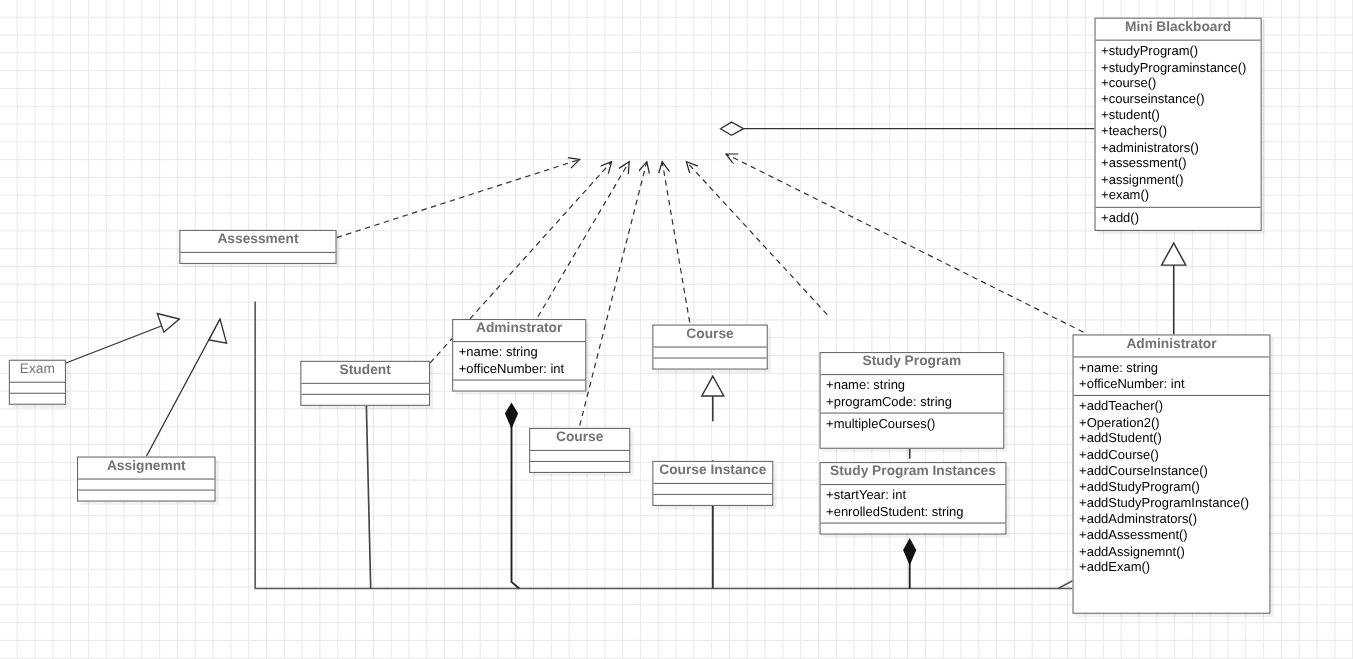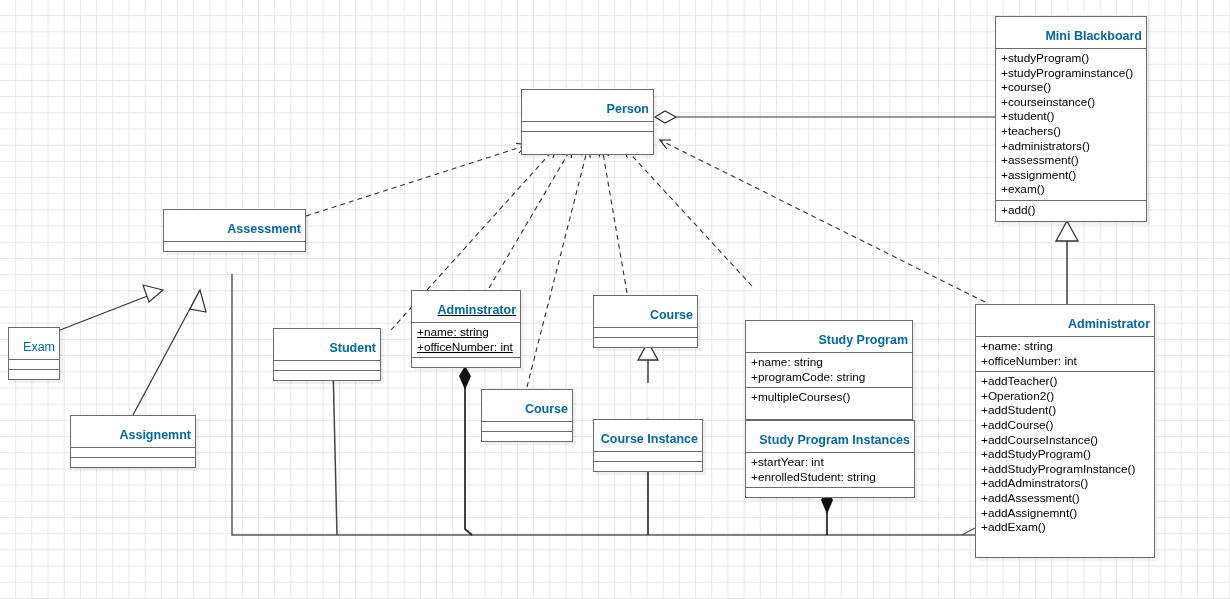--- a/index.html
+++ b/index.html
@@ -31,25 +31,25 @@
   }
   .uml-class {
     position: absolute;
     box-sizing: border-box;
     background: #ffffff;
     border: 1.6px solid #6b6b6b;
     box-shadow: 3px 3px 0 rgba(0,0,0,0.055);
     z-index: 5;
   }
   .cls-name {
-    text-align: right;
+    text-align: center;
     font-weight: bold;
     font-size: 12.5px;
-    color: #0369a1;
-    padding: 12px 4px 5px 4px;
+    color: #737373;
+    padding: 0 4px 5px 4px;
     line-height: 14px;
     white-space: nowrap;
   }
   .compartment {
     border-top: 1.6px solid #6b6b6b;
     padding: 2px 5px 3px 5px;
   }
   .compartment.empty {
     height: 9px;
     padding: 0;
@@ -144,50 +144,45 @@
       <div class="member">+administrators()</div>
       <div class="member">+assessment()</div>
       <div class="member">+assignment()</div>
       <div class="member">+exam()</div>
     </div>
     <div class="compartment">
       <div class="member">+add()</div>
     </div>
   </div>
 
-  <div class="uml-class" style="left:521px; top:89px; width:133px;">
-    <div class="cls-name">Person</div>
-    <div class="compartment empty"></div>
-    <div class="compartment empty" style="height:22px;"></div>
-  </div>
 
   <div class="uml-class" style="left:163px; top:209px; width:143px;">
     <div class="cls-name">Assessment</div>
     <div class="compartment empty"></div>
   </div>
 
   <div class="uml-class" style="left:8px; top:327px; width:52px;">
     <div class="cls-name" style="font-weight:normal;">Exam</div>
     <div class="compartment empty"></div>
     <div class="compartment empty"></div>
   </div>
 
   <div class="uml-class" style="left:70px; top:415px; width:126px;">
     <div class="cls-name">Assignemnt</div>
     <div class="compartment empty"></div>
     <div class="compartment empty"></div>
   </div>
 
-  <div class="uml-class" style="left:273px; top:328px; width:108px;">
+  <div class="uml-class" style="left:273px; top:328px; width:118px;">
     <div class="cls-name">Student</div>
     <div class="compartment empty"></div>
     <div class="compartment empty"></div>
   </div>
 
-  <div class="uml-class" style="left:411px; top:290px; width:110px;text-decoration:underline;">
+  <div class="uml-class" style="left:411px; top:290px; width:122px;">
     <div class="cls-name">Adminstrator</div>
     <div class="compartment">
       <div class="member">+name: string</div>
       <div class="member">+officeNumber: int</div>
     </div>
     <div class="compartment empty"></div>
   </div>
 
   <div class="uml-class" style="left:481px; top:389px; width:92px;">
     <div class="cls-name">Course</div>

